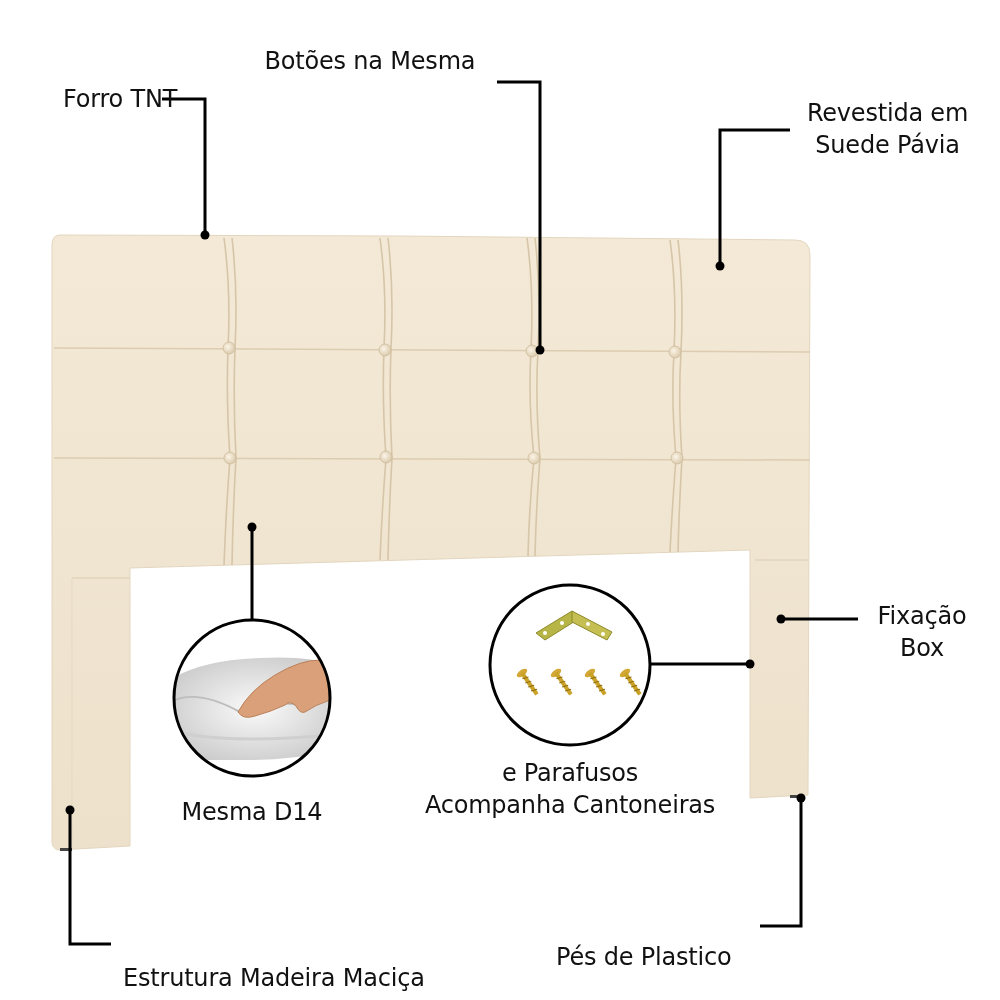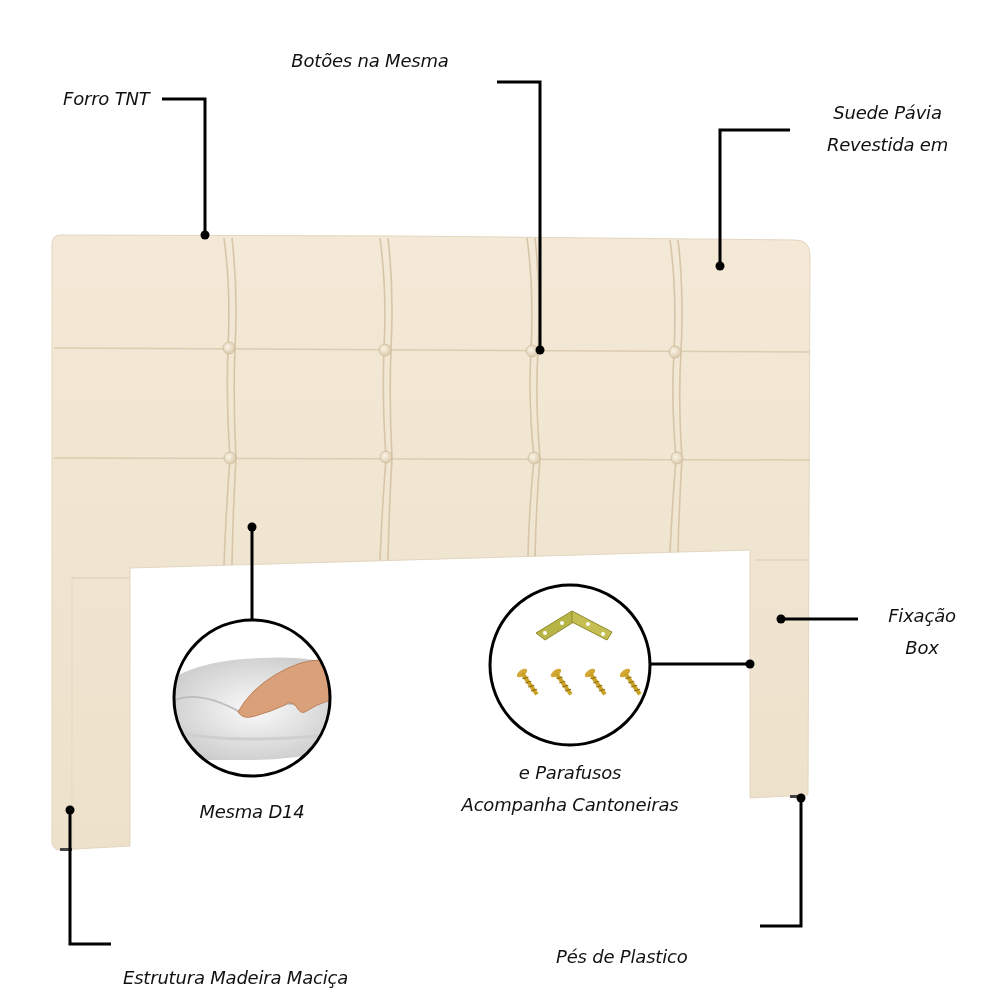--- a/index.html
+++ b/index.html
@@ -1,18 +1,18 @@
 <!DOCTYPE html>
 <html><head>
   <meta charset="utf-8">
   <style>
     html, body { margin: 0; padding: 0; background: #ffffff; }
     body { width: 1000px; height: 1000px; position: relative; overflow: hidden;
            font-family: "DejaVu Sans", "Liberation Sans", sans-serif; color: #111; }
-    .label { position: absolute; font-size: 18px; line-height: 32px; white-space: nowrap; letter-spacing: -0.2px; font-style: italic; }
+    .label { position: absolute; font-size: 24px; line-height: 32px; white-space: nowrap; letter-spacing: -0.2px; }
     .label.center { text-align: center; }
     svg.art { position: absolute; left: 0; top: 0; }
     .lbl-line { display: block; }
   </style>
 </head>
 <body>
 
 <svg class="art" width="1000" height="1000" viewBox="0 0 1000 1000">
   <defs>
     <linearGradient id="fabric" x1="0" y1="0" x2="0" y2="1">
@@ -152,22 +152,22 @@
 
 <div class="label" style="left:27px; top:83px;margin-left:36px;">
   <span class="lbl-line">Forro TNT</span>
 </div>
 
 <div class="label center" style="left:250px; top:45px; width:240px;">
   <span class="lbl-line">Botões na Mesma</span>
 </div>
 
 <div class="label center" style="left:795px; top:97px; width:185px;">
+  <span class="lbl-line">Revestida em</span>
   <span class="lbl-line">Suede Pávia</span>
-  <span class="lbl-line">Revestida em</span>
 </div>
 
 <div class="label center" style="left:862px; top:600px; width:120px;text-align:center;">
   <span class="lbl-line">Fixação</span>
   <span class="lbl-line">Box</span>
 </div>
 
 <div class="label center" style="left:152px; top:796px; width:200px;">
   <span class="lbl-line">Mesma D14</span>
 </div>

